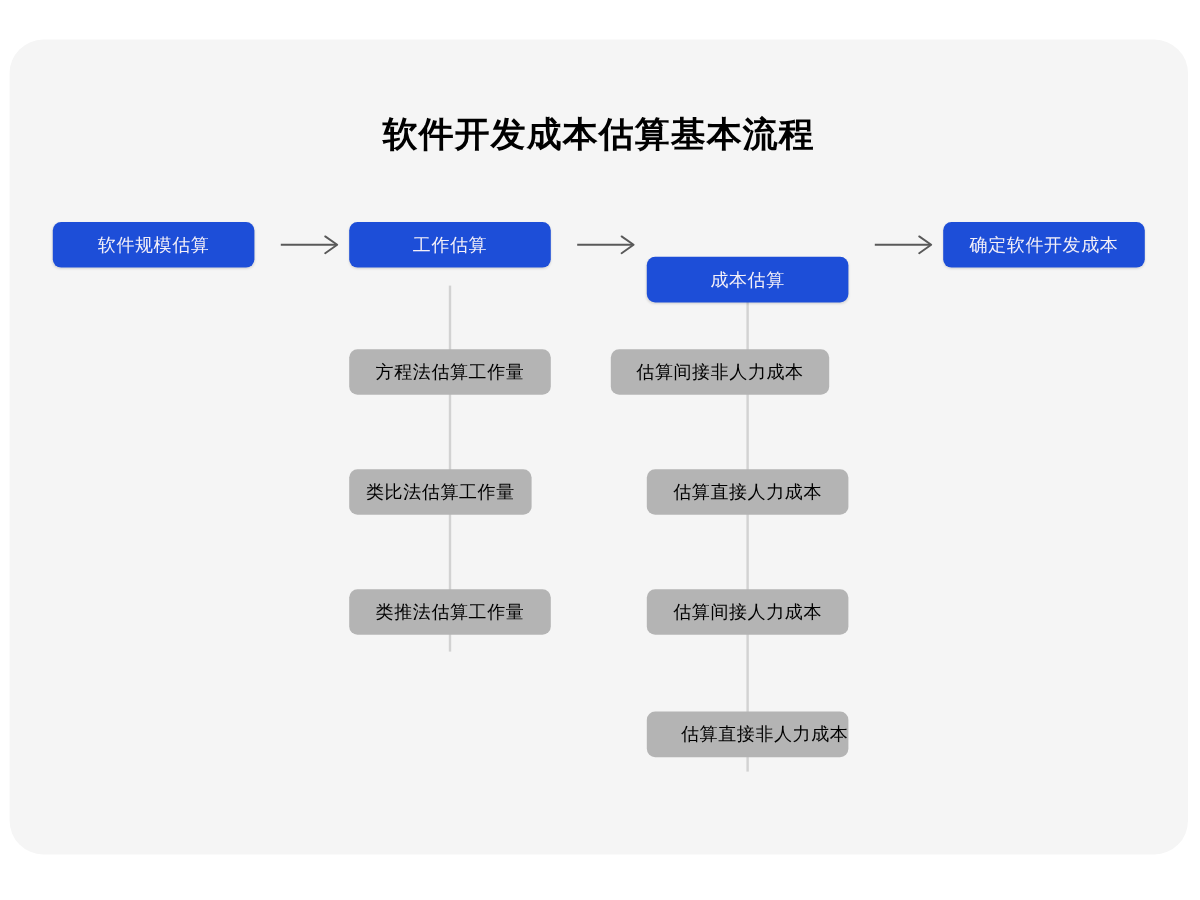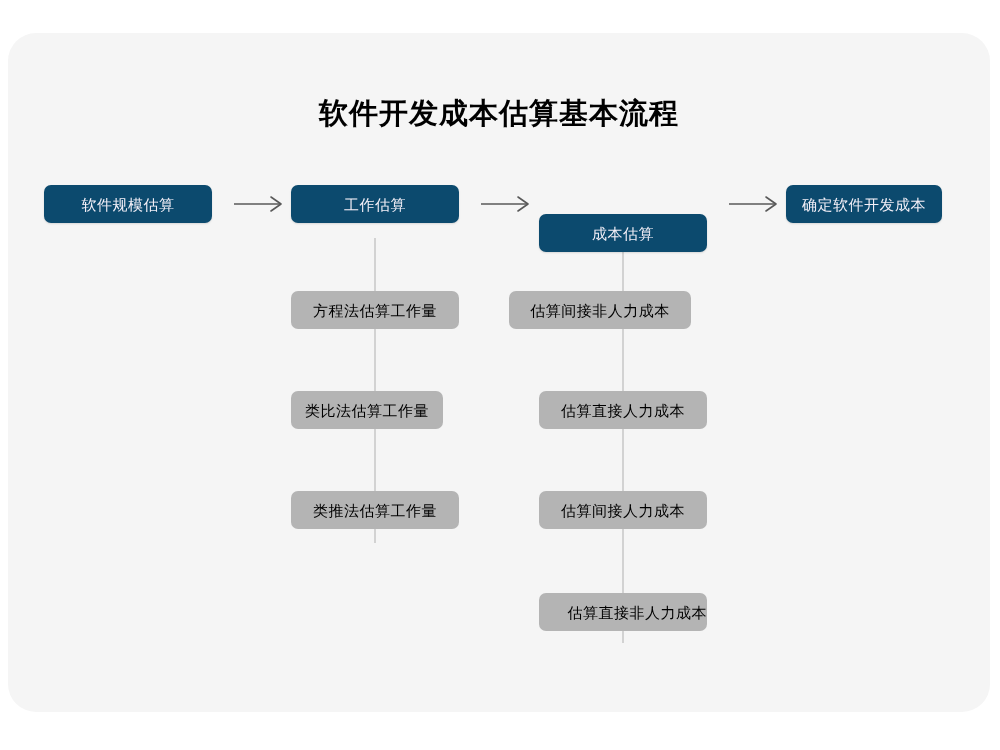--- a/index.html
+++ b/index.html
@@ -63,21 +63,21 @@
     display: flex;
     align-items: center;
     justify-content: center;
     border-radius: 7px;
     font-size: 15px;
     line-height: 1;
     white-space: nowrap;
     letter-spacing: 0.5px;
   }
   .node.primary {
-    background: #0c4a6e;
+    background: #1d4ed8;
     color: #f4f0f8;
     height: 38px;
     box-shadow: 0 1px 2px rgba(0,0,0,0.12);
     text-align: right;
   }
   .node.secondary {
     background: #b4b4b4;
     color: #000000;
     height: 38px;
   }
@@ -128,21 +128,21 @@
       <span>成本估算</span>
     </div>
 
     <div class="arrow" style="left:719px; top:161px;">
       <svg width="56" height="20" viewBox="0 0 56 20" aria-hidden="true">
         <line x1="2" y1="10" x2="48" y2="10" stroke="#595959" stroke-width="1.6"></line>
         <polyline points="39,3 49,10 39,17" fill="none" stroke="#595959" stroke-width="1.6" stroke-linecap="round" stroke-linejoin="round"></polyline>
       </svg>
     </div>
 
-    <div class="node primary" style="left:778px; top:152px; width:156px;">
+    <div class="node primary" style="left:778px; top:152px; width:168px;">
       <span>确定软件开发成本</span>
     </div>
 
     <div class="node secondary" style="left:283px; top:258px; width:168px;">
       <span>方程法估算工作量</span>
     </div>
 
     <div class="node secondary" style="left:283px; top:358px; width:152px;justify-content:center;">
       <span>类比法估算工作量</span>
     </div>

